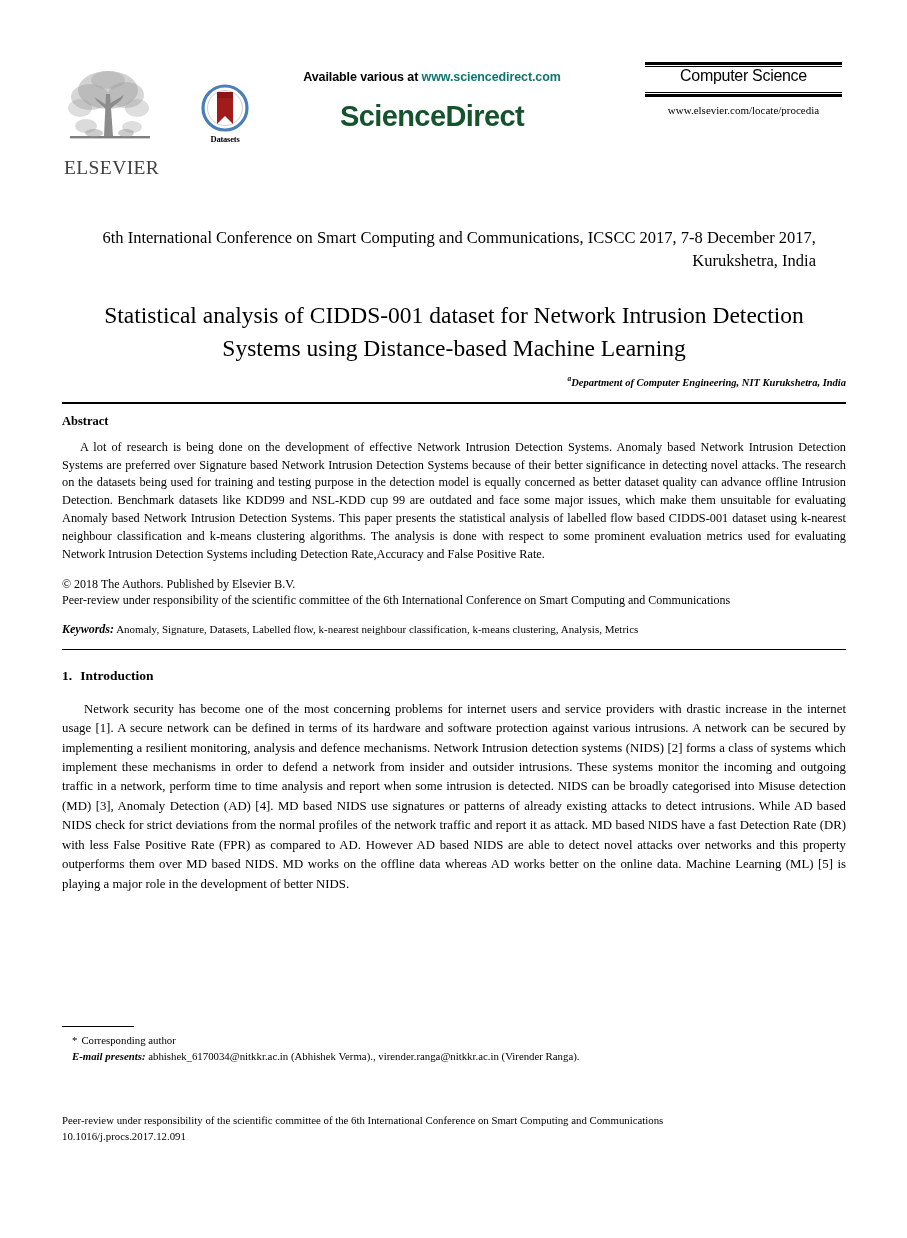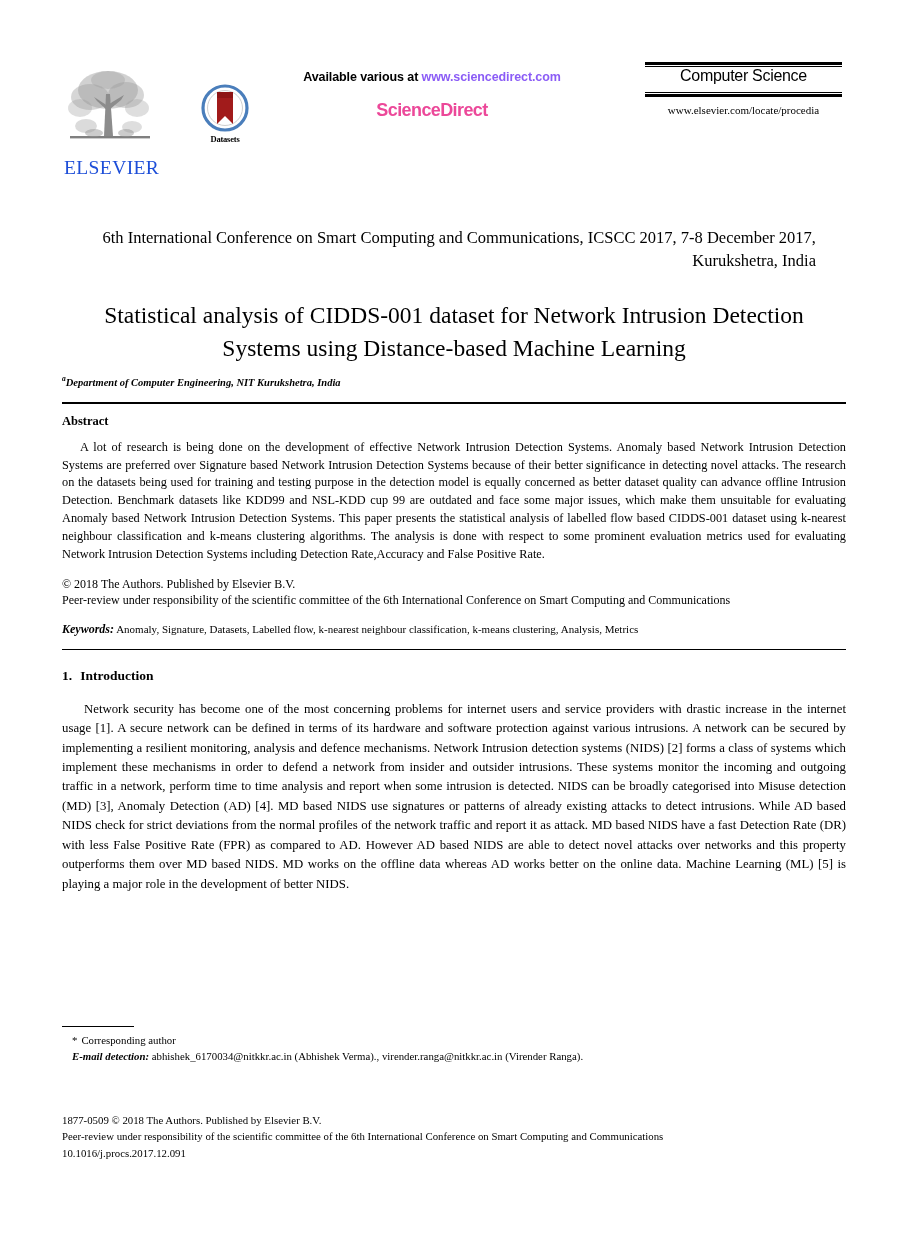--- a/index.html
+++ b/index.html
@@ -36,21 +36,21 @@
   .elsevier-logo {
     position: absolute;
     left: 2px; top: 2px;
     width: 92px; height: 118px;
     text-align: center;
   }
   .tree-wrap { width: 92px; height: 92px; position: relative; }
   .tree-svg { display: block; }
   .elsevier-word {
     font-family: "Liberation Serif", serif;
-    color: #1d4ed8;
+    color: #404040;
     font-size: 19.5px;
     letter-spacing: 0.4px;
     line-height: 1;
     margin-top: 2px;
   }
 
   .crossmark {
     position: absolute;
     left: 132px; top: 22px;
     width: 62px; text-align: center;
@@ -74,28 +74,28 @@
     width: 360px;
     text-align: center;
   }
   .sd-avail {
     font-family: "Liberation Sans", sans-serif;
     font-size: 12.5px;
     font-weight: bold;
     letter-spacing: -0.1px;
     color: #000;
   }
-  .sd-avail .url { color: #8b5cf6; }
+  .sd-avail .url { color: #0f766e; }
   .sd-title {
     font-family: "Liberation Sans", sans-serif;
     font-weight: bold;
-    font-size: 18px;
+    font-size: 29px;
     letter-spacing: -0.6px;
     margin-top: 16px;
-    color: #ec4899;
+    color: #14532d;
   }
   .sd-cite {
     font-family: "Liberation Serif", serif;
     font-size: 12.5px;
     margin-top: 14px;
   }
 
   .procedia {
     position: absolute;
     right: 0; top: 0;
@@ -150,21 +150,21 @@
     padding: 0 8px;
   }
   .authors {
     text-align: center;
     font-size: 17.5px;
     font-weight: bold;
     margin-top: 19px;
   }
   .authors sup { font-size: 10.5px; font-weight: bold; }
   .affiliation {
-    text-align: left;
+    text-align: right;
     font-size: 10.5px;
     font-style: italic;
     font-weight: bold;
     margin-top: 9px;
   }
   .affiliation sup { font-size: 7.5px; }
 
   .rule-thick {
     border-top: 2px solid #000;
     margin-top: 14px;
@@ -339,24 +339,23 @@
     <div class="body-par">Network security has become one of the most concerning problems for internet users and service providers with drastic increase in the internet usage [1]. A secure network can be defined in terms of its hardware and software protection against various intrusions. A network can be secured by implementing a resilient monitoring, analysis and defence mechanisms. Network Intrusion detection systems (NIDS) [2] forms a class of systems which implement these mechanisms in order to defend a network from insider and outsider intrusions. These systems monitor the incoming and outgoing traffic in a network, perform time to time analysis and report when some intrusion is detected. NIDS can be broadly categorised into Misuse detection (MD) [3], Anomaly Detection (AD) [4]. MD based NIDS use signatures or patterns of already existing attacks to detect intrusions. While AD based NIDS check for strict deviations from the normal profiles of the network traffic and report it as attack. MD based NIDS have a fast Detection Rate (DR) with less False Positive Rate (FPR) as compared to AD. However AD based NIDS are able to detect novel attacks over networks and this property outperforms them over MD based NIDS. MD works on the offline data whereas AD works better on the online data. Machine Learning (ML) [5] is playing a major role in the development of better NIDS.</div>
 
   </div>
 
   <div class="footnote">
     <div class="fn-rule"></div>
     <div class="fn-line">
       <span class="star">*</span><span>Corresponding author</span>
     </div>
     <div class="fn-line">
-      <span class="fn-email-label">E-mail detection:</span>
+      <span class="fn-email-label">E-mail presents:</span>
       <span>abhishek_6170034@nitkkr.ac.in (Abhishek Verma)., virender.ranga@nitkkr.ac.in (Virender Ranga).</span>
     </div>
   </div>
 
   <div class="bottom-block">
-    <div>1877-0509 © 2018 The Authors. Published by Elsevier B.V.</div>
     <div>Peer-review under responsibility of the scientific committee of the 6th International Conference on Smart Computing and Communications</div>
     <div>10.1016/j.procs.2017.12.091</div>
   </div>
 
 </div>
 
 </body></html>

